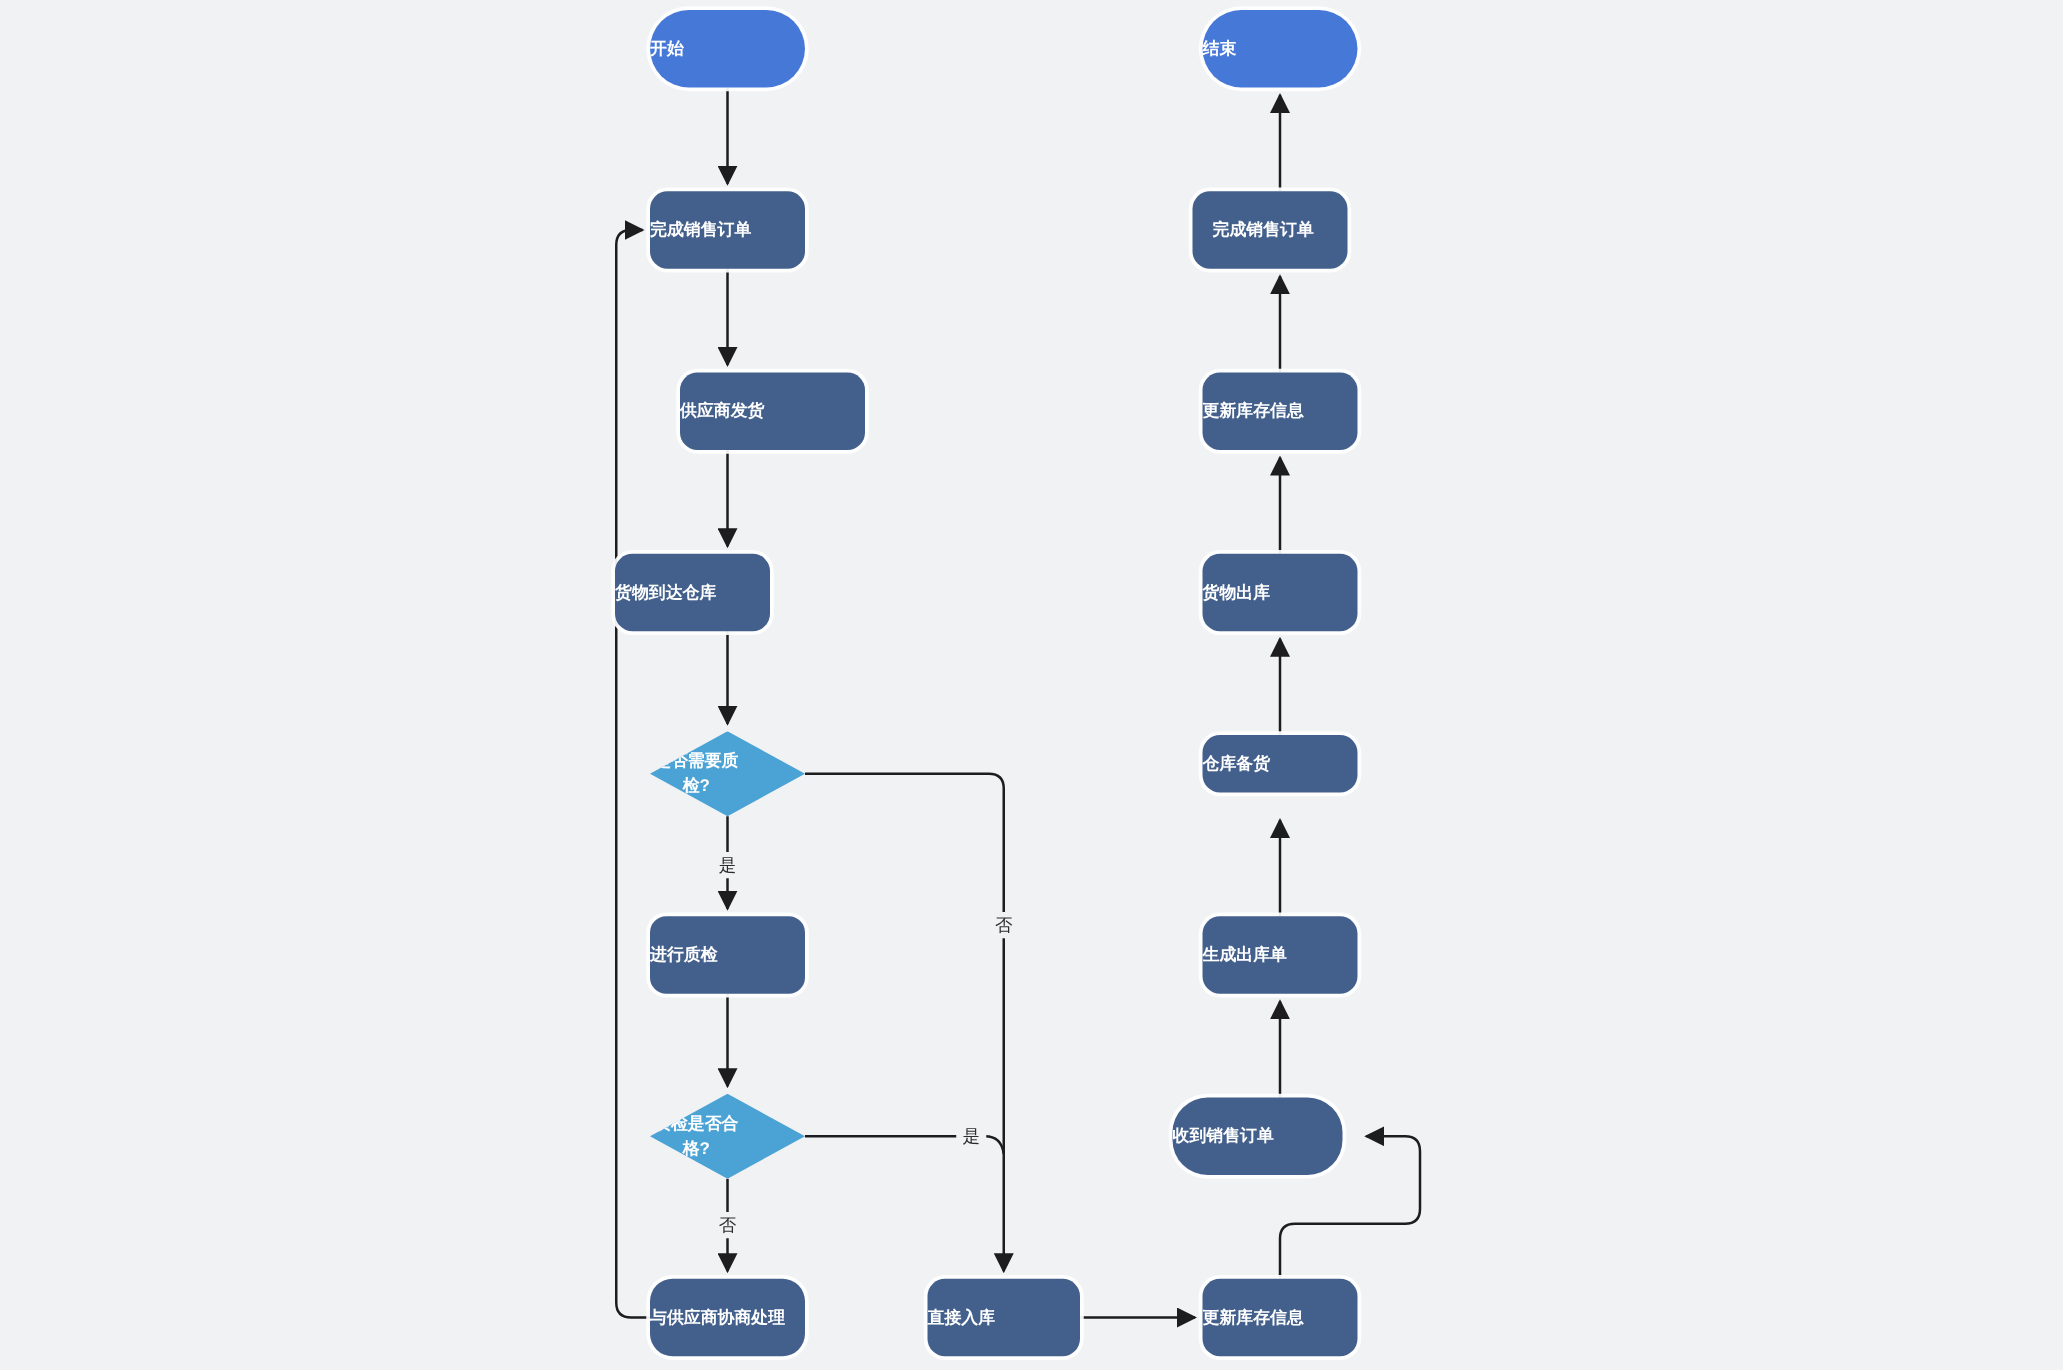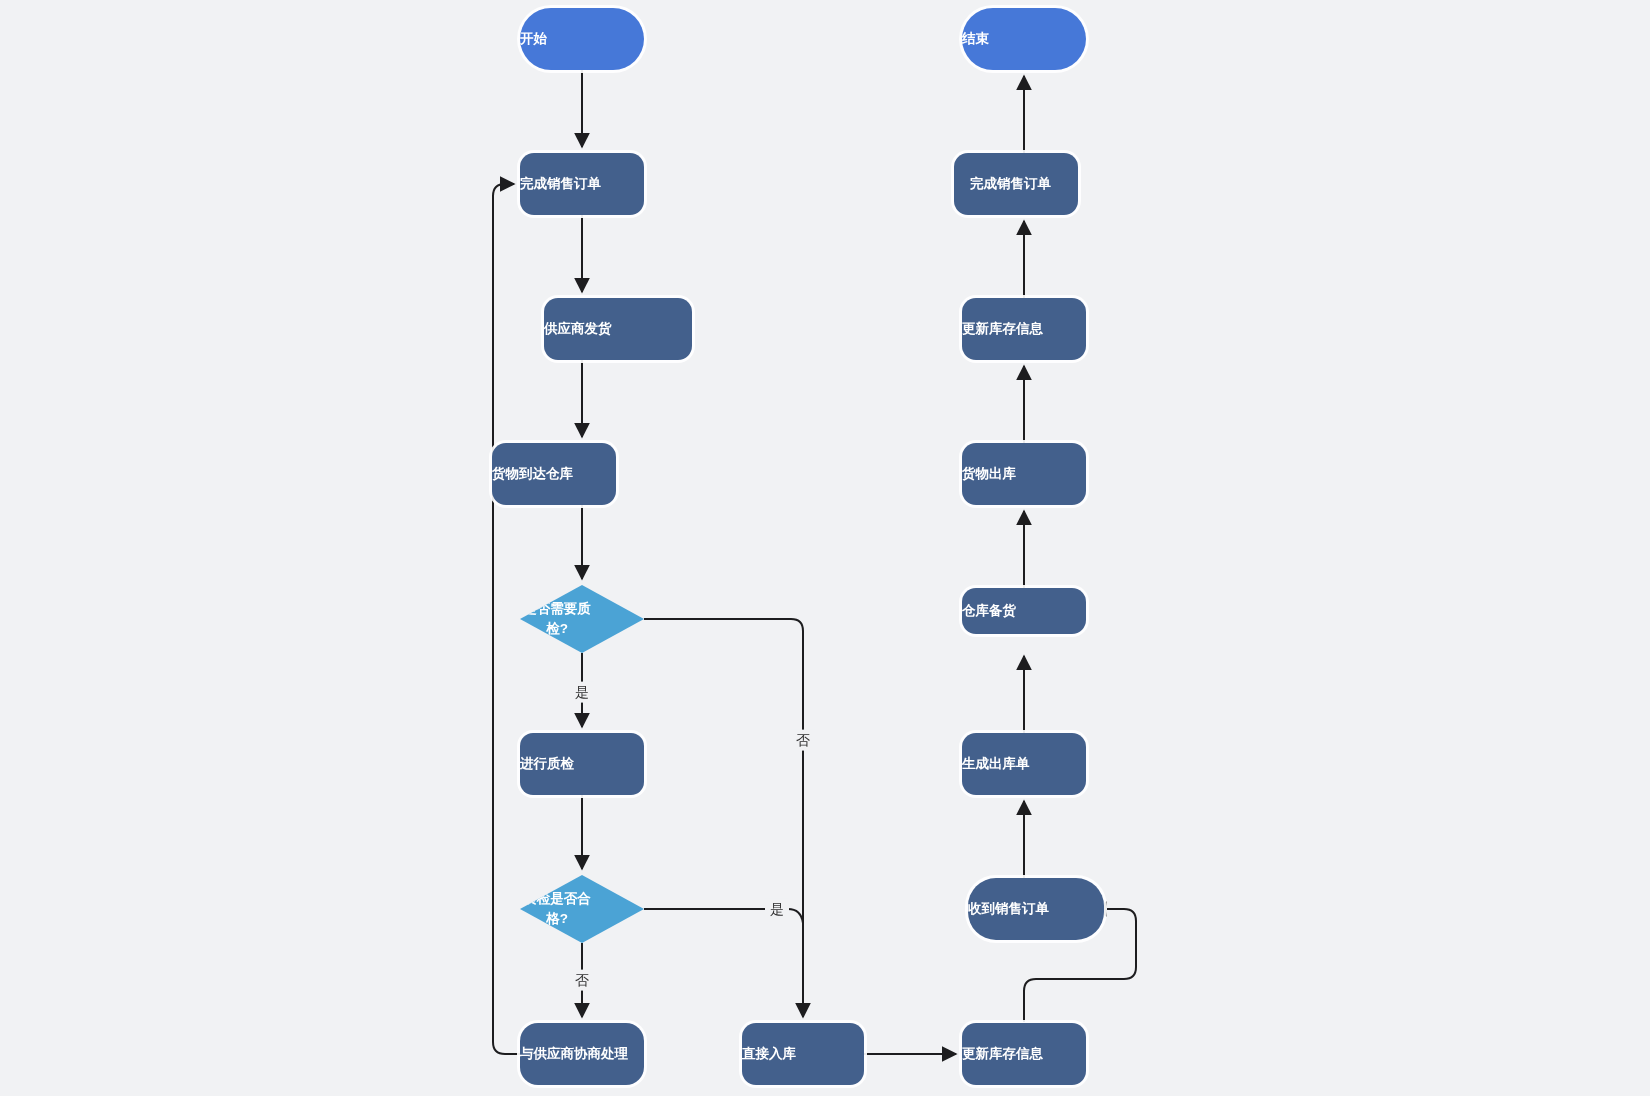--- a/index.html
+++ b/index.html
@@ -116,21 +116,21 @@
       </div>
       <div class="node process" style="left: 520px; top: 1023px; width: 124px; height: 62px; border-radius: 18px;">
         <span class="node-label">与供应商协商处理</span>
       </div>
       <div class="node process" style="left: 742px; top: 1023px; width: 122px; height: 62px;">
         <span class="node-label">直接入库</span>
       </div>
       <div class="node process" style="left: 962px; top: 1023px; width: 124px; height: 62px;">
         <span class="node-label">更新库存信息</span>
       </div>
-      <div class="node process" style="left: 968px; top: 878px; width: 136px; height: 62px; border-radius: 28px;">
+      <div class="node process" style="left: 938px; top: 878px; width: 136px; height: 62px; border-radius: 28px;">
         <span class="node-label">收到销售订单</span>
       </div>
       <div class="node process" style="left: 962px; top: 733px; width: 124px; height: 62px;">
         <span class="node-label">生成出库单</span>
       </div>
       <div class="node process" style="left: 962px; top: 588px; width: 124px; height: 46px;">
         <span class="node-label">仓库备货</span>
       </div>
       <div class="node process" style="left: 962px; top: 443px; width: 124px; height: 62px;">
         <span class="node-label">货物出库</span>

